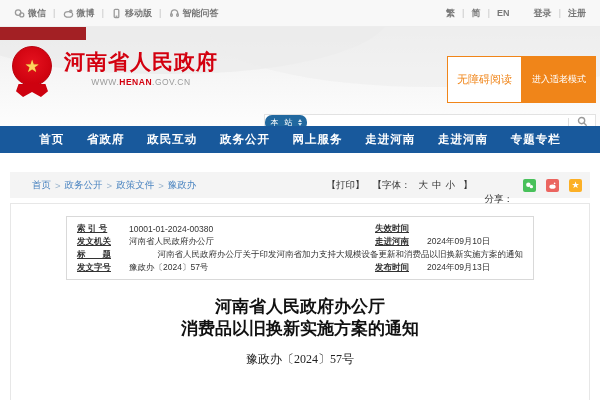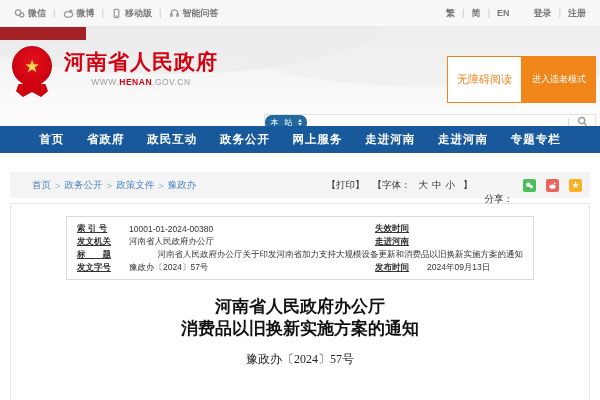--- a/index.html
+++ b/index.html
@@ -244,20 +244,21 @@
       <div class="info-row">
         <span class="lbl">索 引 号</span>
         <span class="val">10001-01-2024-00380</span>
         <span class="lbl">失效时间</span>
         <span class="val"></span>
       </div>
       <div class="info-row">
         <span class="lbl">发文机关</span>
         <span class="val">河南省人民政府办公厅</span>
         <span class="lbl">走进河南</span>
+        <span class="val">2024年09月10日</span>
       </div>
       <div class="info-row rowspan">
         <span class="lbl">标　　题</span>
         <span class="val">河南省人民政府办公厅关于印发河南省加力支持大规模设备更新和消费品以旧换新实施方案的通知</span>
       </div>
       <div class="info-row">
         <span class="lbl">发文字号</span>
         <span class="val">豫政办〔2024〕57号</span>
         <span class="lbl">发布时间</span>
         <span class="val">2024年09月13日</span>

